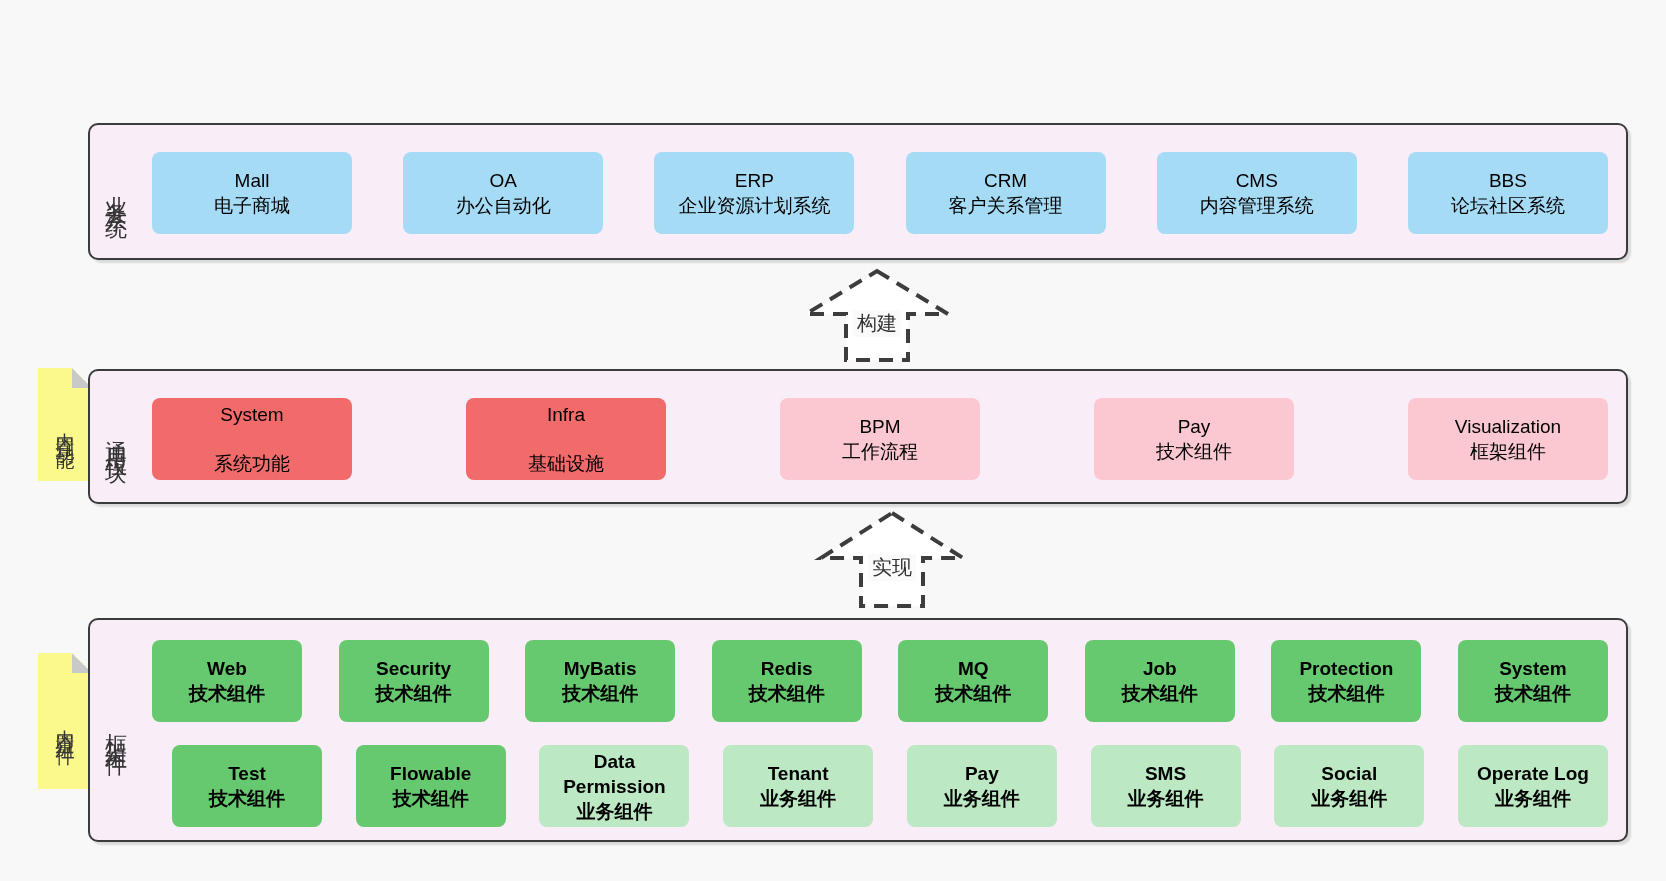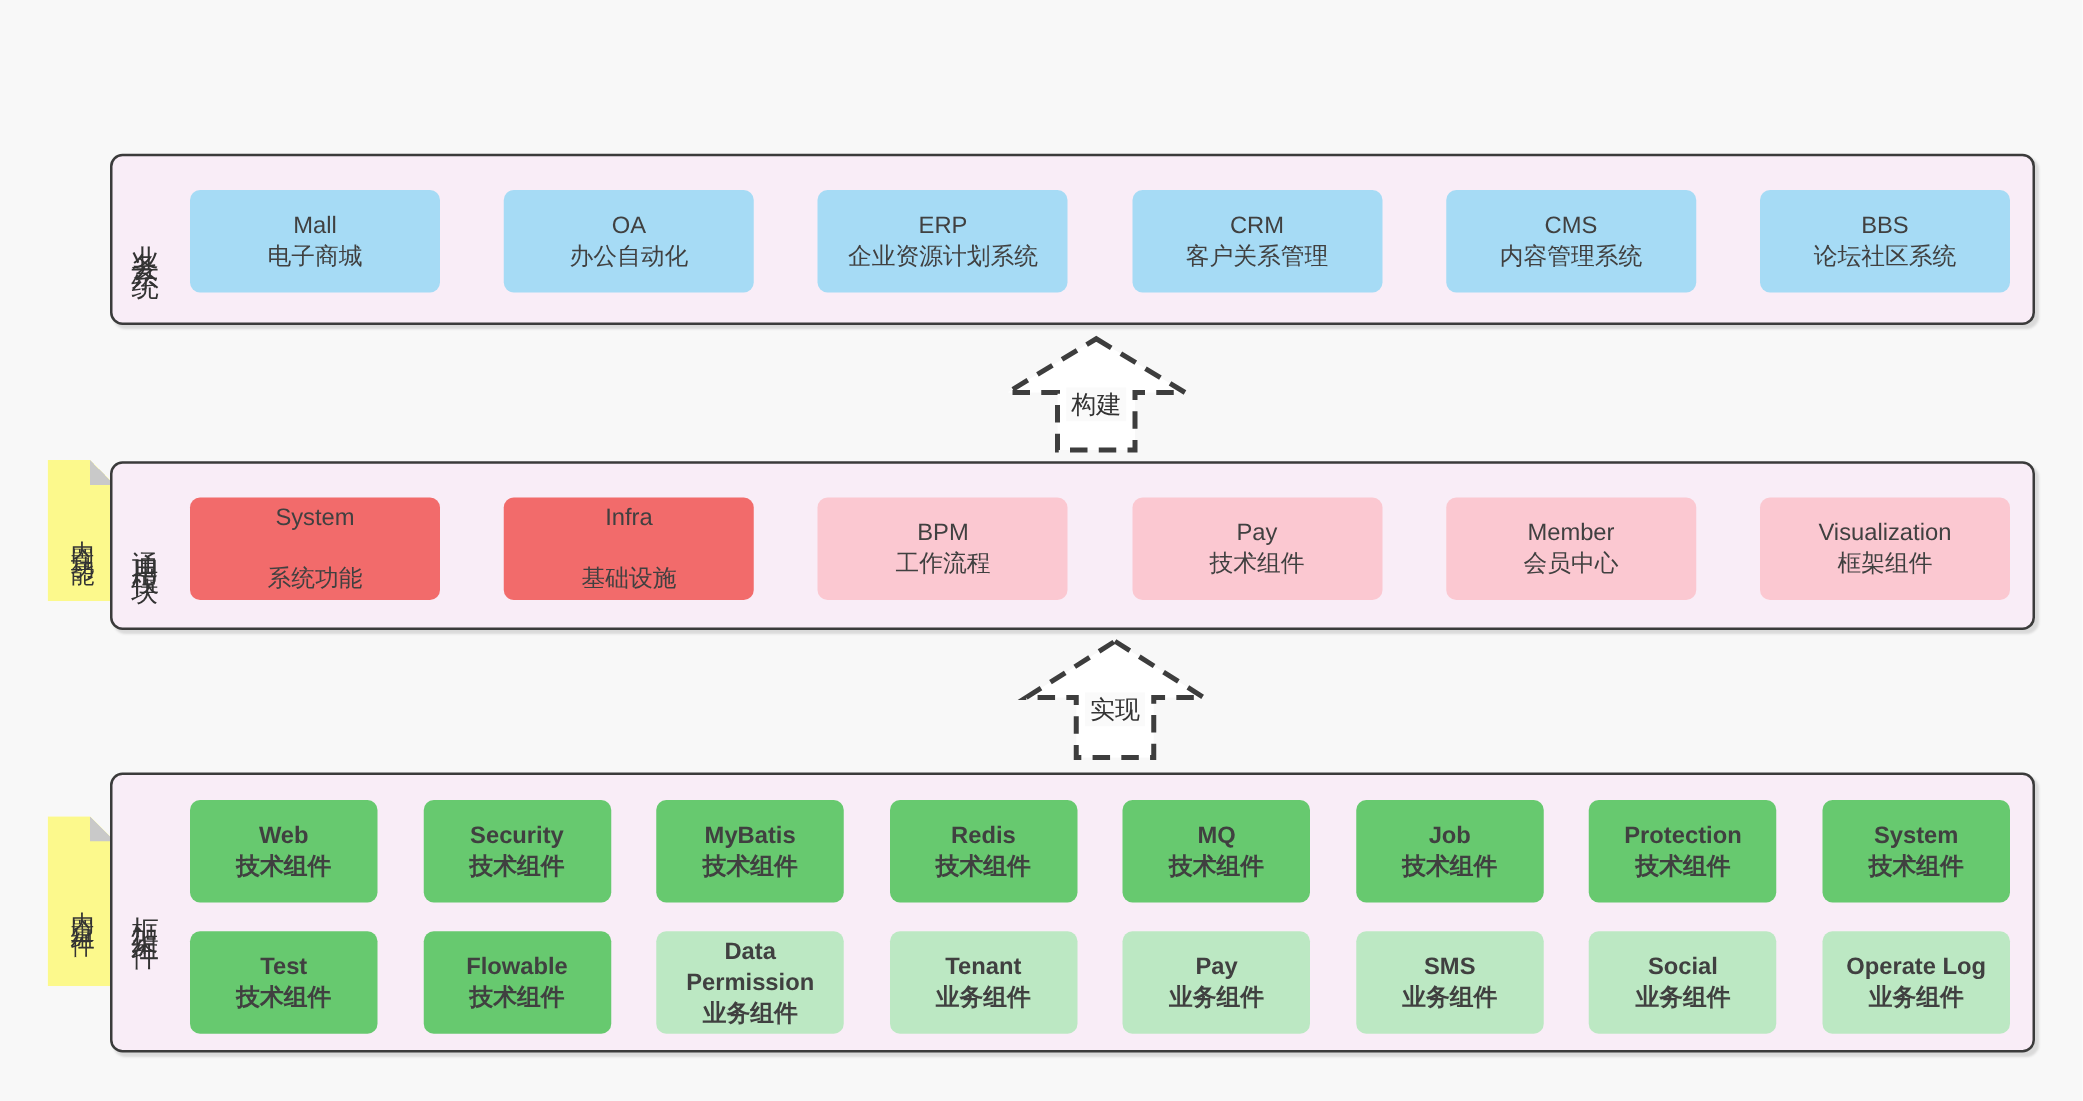--- a/index.html
+++ b/index.html
@@ -23,25 +23,25 @@
     writing-mode:vertical-rl; text-orientation:upright;
     font-size:22px; letter-spacing:7px; color:#333; font-weight:400;
   }
   
   .row {
     position:absolute; left:62px; right:18px; height:82px;
     display:flex; justify-content:space-between;
   }
   .row-mid   { top:27px; }
   .row-c1    { top:20px; }
-  .row-c2    { top:125px; }
+  .row-c2    { top:125px;margin-left:20px; }
   .box {
     border-radius:8px; display:flex; flex-direction:column;
     align-items:center; justify-content:center; text-align:center;
-    font-size:19px; line-height:25px; color:#404040; padding:2px 4px;
+    font-size:19px; line-height:25px; color:#000000; padding:2px 4px;
     box-sizing:border-box;
   }
   .row6 .box { width:200px; }
   .row8 .box { width:150px;font-weight:bold; }
   .blue        { background:#a6dbf5; }
   .red         { background:#f26b6b;gap:24px; }
   .pink        { background:#fbc8d1; }
   .green       { background:#67c96f; }
   .green-light { background:#bce8c3; }
   
@@ -132,24 +132,20 @@
       </div>
       <div class="box pink">
         <div>BPM</div>
         <div>工作流程</div>
       </div>
       <div class="box pink">
         <div>Pay</div>
         <div>技术组件</div>
       </div>
       <div class="box pink">
-        <div>Member</div>
-        <div>会员中心</div>
-      </div>
-      <div class="box pink">
         <div>Visualization</div>
         <div>框架组件</div>
       </div>
     </div>
   </section>
 
   <svg class="arrow arrow-implement" width="160" height="102" viewBox="0 0 160 102">
     <polygon points="80,5 151,50 111,50 111,98 49,98 49,50 9,50"></polygon>
     <rect x="56" y="46" width="48" height="27"></rect>
     <text x="80" y="66">实现</text>

